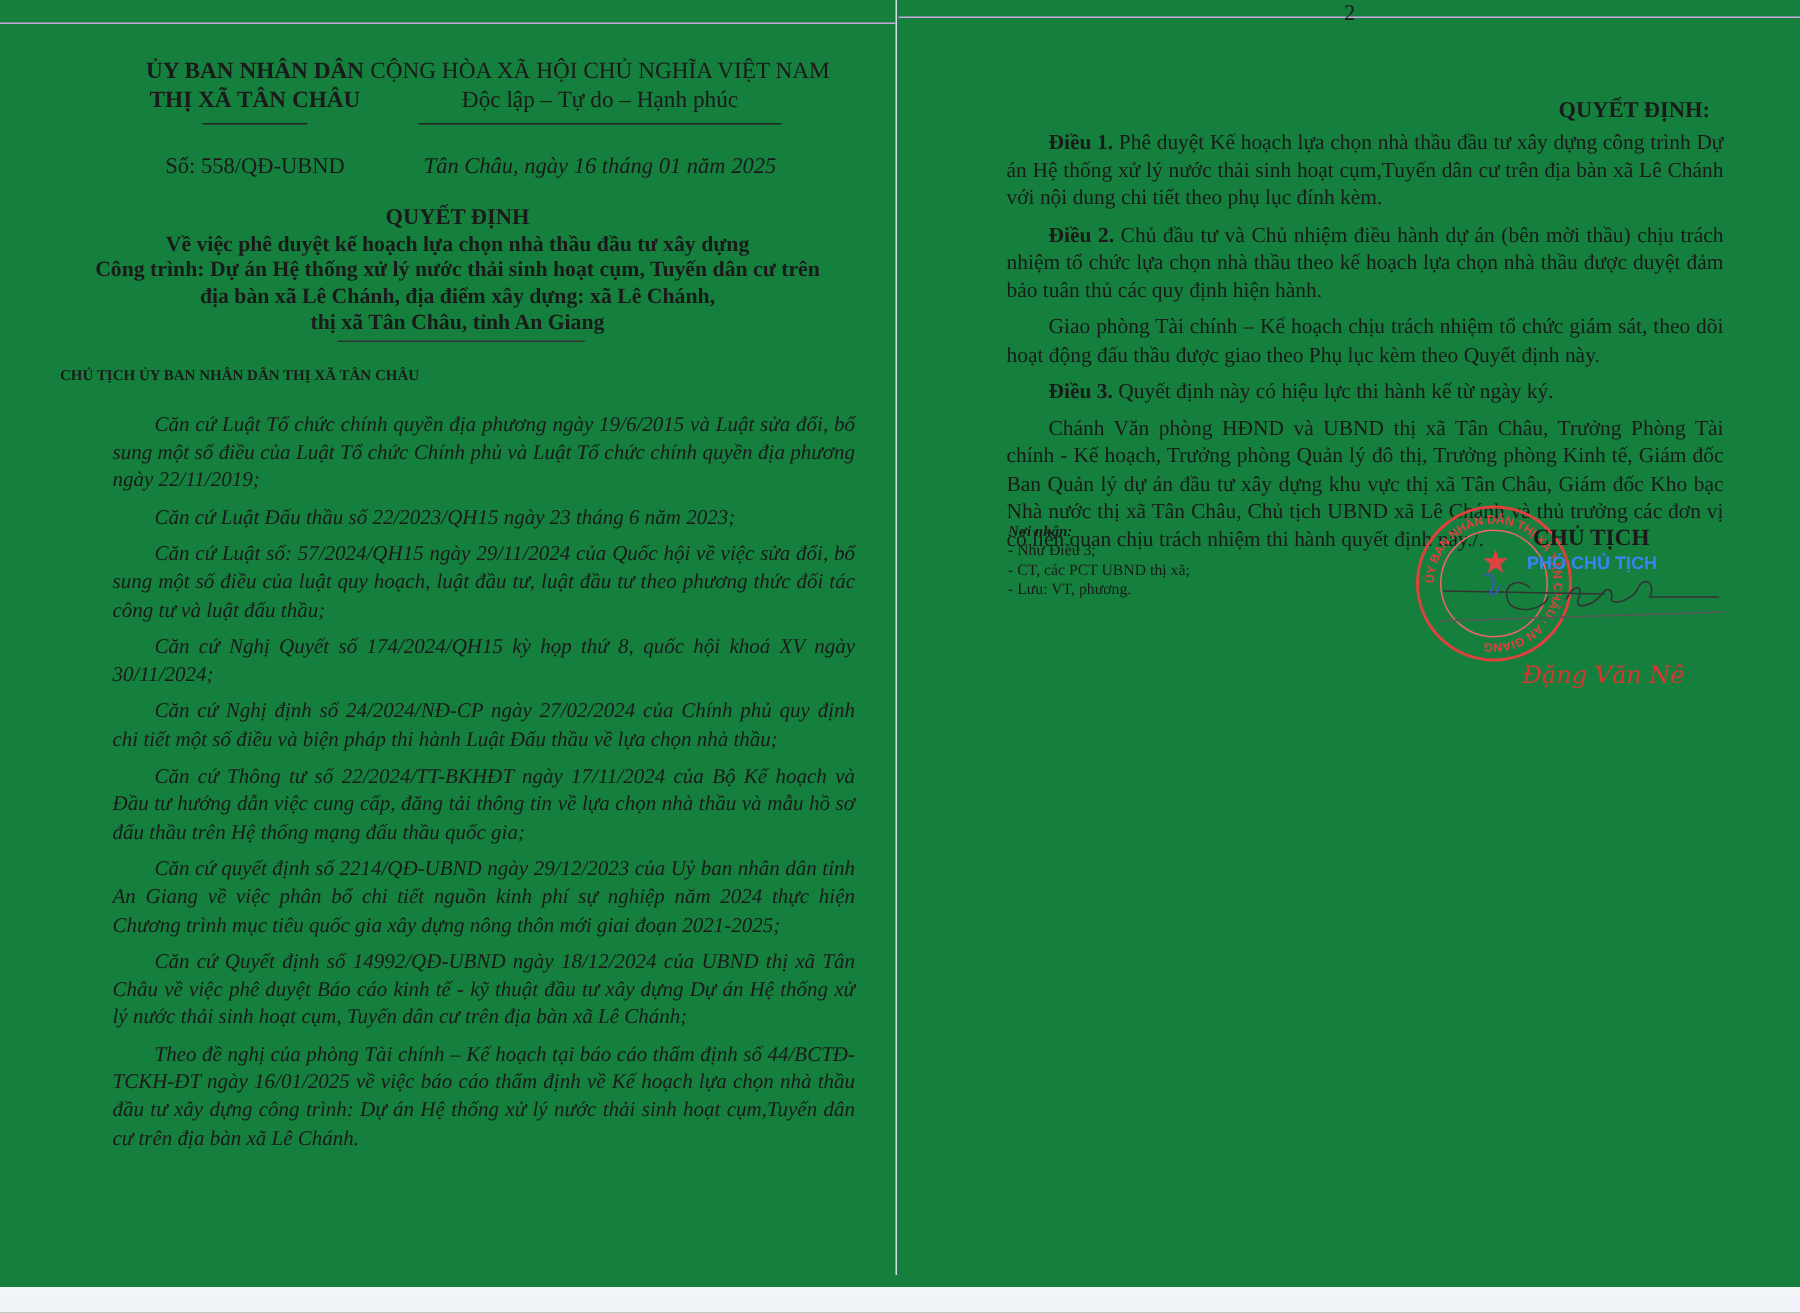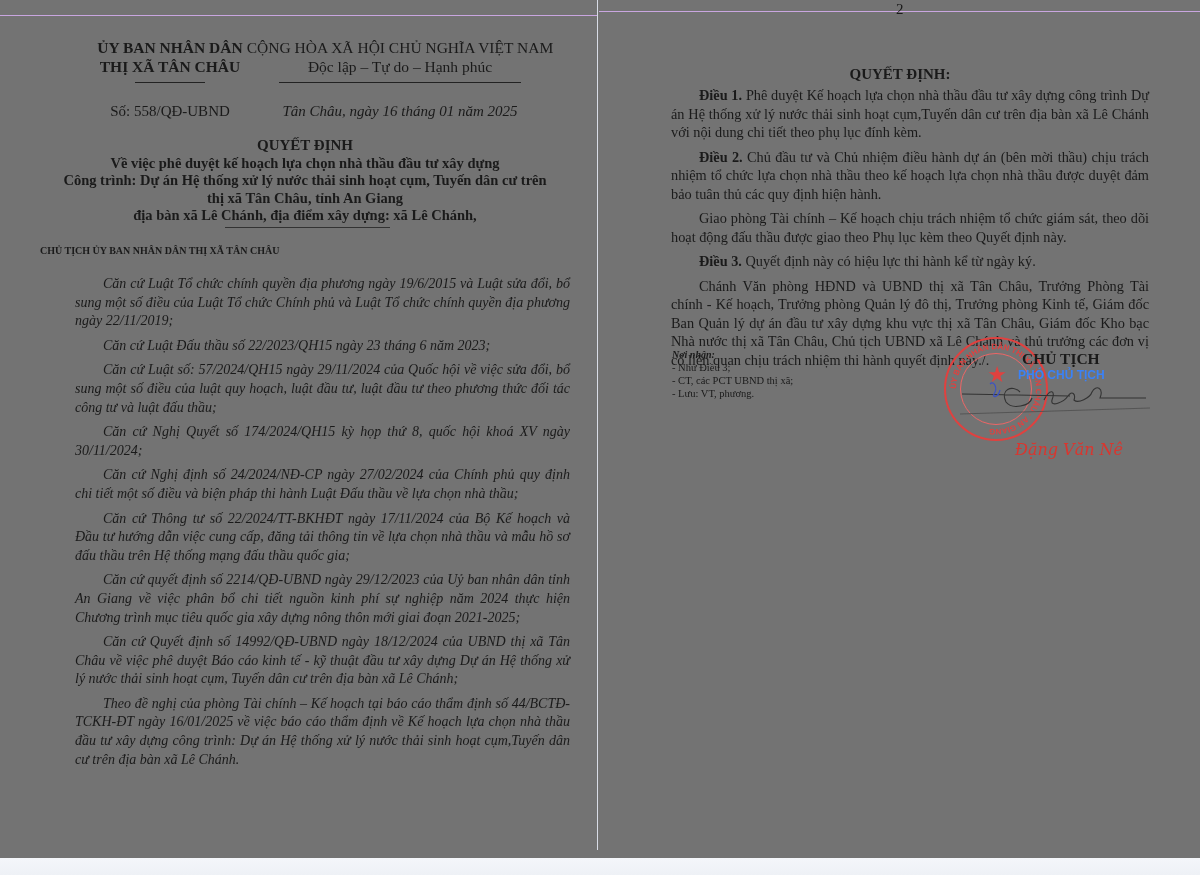--- a/index.html
+++ b/index.html
@@ -1,19 +1,19 @@
 <!DOCTYPE html>
 <html><head>
 <meta charset="utf-8">
 <style>
   * { box-sizing: border-box; margin: 0; padding: 0; }
   html, body { width: 1200px; height: 875px; background: #fff; overflow: hidden; }
   body { position: relative; font-family: "Liberation Serif", "DejaVu Serif", serif; color: #1a1a1a; }
 
-  .page { position: absolute; top: 0; height: 875px; background: #737373; }
+  .page { position: absolute; top: 0; height: 875px; background: #15803d; }
   .page-left { left: 0; width: 598px; }
   .page-right { left: 598px; width: 602px; }
   .divider { position: absolute; left: 597px; top: 0; width: 1px; height: 850px; background: #d8dce6; }
   .top-rule { position: absolute; top: 15px; height: 1px; background: #c9a6e0; }
   .bottom-band { position: absolute; left: 0; top: 858px; width: 1200px; height: 17px; background: linear-gradient(#f4f6fa, #eef1f6); }
 
   .abs { position: absolute; }
 
   
   .org { left: 70px; top: 38px; width: 200px; font-size: 15.5px; line-height: 19px; font-weight: bold; text-align: center; }
@@ -26,21 +26,21 @@
   .title-block { left: 40px; top: 137px; width: 530px; text-align: center; font-weight: bold; font-size: 14.5px; line-height: 17.5px; }
   .title-block .t-main { font-size: 15px; }
   .title-rule { left: 225px; top: 227px; width: 165px; height: 1px; background: #333; }
   .authority { left: 40px; top: 245px; width: 530px; font-weight: bold; font-size: 10px; }
 
   .basis { left: 75px; width: 495px; font-style: italic; font-size: 14px; line-height: 18.6px; text-align: justify; }
   .basis p { text-indent: 28px; margin-bottom: 6px; }
 
   
   .page-num { left: 896px; top: 1px; font-size: 15px; }
-  .decide-title { left: 660px; top: 66px; width: 480px; text-align: center; font-weight: bold; font-size: 15px; }
+  .decide-title { left: 660px; top: 66px; width: 480px; text-align: right; font-weight: bold; font-size: 15px; }
   .articles { left: 671px; top: 86px; width: 478px; font-size: 14.3px; line-height: 18.5px; text-align: justify; }
   .articles p { text-indent: 28px; margin-bottom: 6px; }
   .articles .lbl { font-weight: bold; }
 
   .recip { left: 672px; top: 348px; width: 220px; font-size: 10.5px; line-height: 13px; }
   .recip .head { font-style: italic; font-weight: bold; font-size: 10px; }
 
   .stamp { left: 944px; top: 337px; width: 104px; height: 104px; border-radius: 50%; border: 2px solid #e0413f; }
   .stamp-inner { position: absolute; left: 14px; top: 14px; width: 72px; height: 72px; border-radius: 50%; border: 1.5px solid #e66; }
   .stamp-star { position: absolute; left: 20px; top: 8px; width: 32px; text-align: center; color: #e0413f; font-size: 22px; }
@@ -69,22 +69,22 @@
   </div>
   <div class="abs nation-rule"></div>
 
   <div class="abs docnum">Số: 558/QĐ-UBND</div>
   <div class="abs docdate">Tân Châu, ngày 16 tháng 01 năm 2025</div>
 
   <div class="abs title-block">
     <div class="t-main">QUYẾT ĐỊNH</div>
     <div>Về việc phê duyệt kế hoạch lựa chọn nhà thầu đầu tư xây dựng</div>
     <div>Công trình: Dự án Hệ thống xử lý nước thải sinh hoạt cụm, Tuyến dân cư trên</div>
+    <div>địa bàn xã Lê Chánh, địa điểm xây dựng: xã Lê Chánh,</div>
     <div>thị xã Tân Châu, tỉnh An Giang</div>
-    <div>địa bàn xã Lê Chánh, địa điểm xây dựng: xã Lê Chánh,</div>
   </div>
   <div class="abs title-rule"></div>
 
   <div class="abs authority">CHỦ TỊCH ỦY BAN NHÂN DÂN THỊ XÃ TÂN CHÂU</div>
 
   <div class="abs basis" style="top:275px;">
     <p>Căn cứ Luật Tổ chức chính quyền địa phương ngày 19/6/2015 và Luật sửa đổi, bổ sung một số điều của Luật Tổ chức Chính phủ và Luật Tổ chức chính quyền địa phương ngày 22/11/2019;</p>
     <p>Căn cứ Luật Đấu thầu số 22/2023/QH15 ngày 23 tháng 6 năm 2023;</p>
     <p>Căn cứ Luật số: 57/2024/QH15 ngày 29/11/2024 của Quốc hội về việc sửa đổi, bổ sung một số điều của luật quy hoạch, luật đầu tư, luật đầu tư theo phương thức đối tác công tư và luật đấu thầu;</p>
     <p>Căn cứ Nghị Quyết số 174/2024/QH15 kỳ họp thứ 8, quốc hội khoá XV ngày 30/11/2024;</p>

